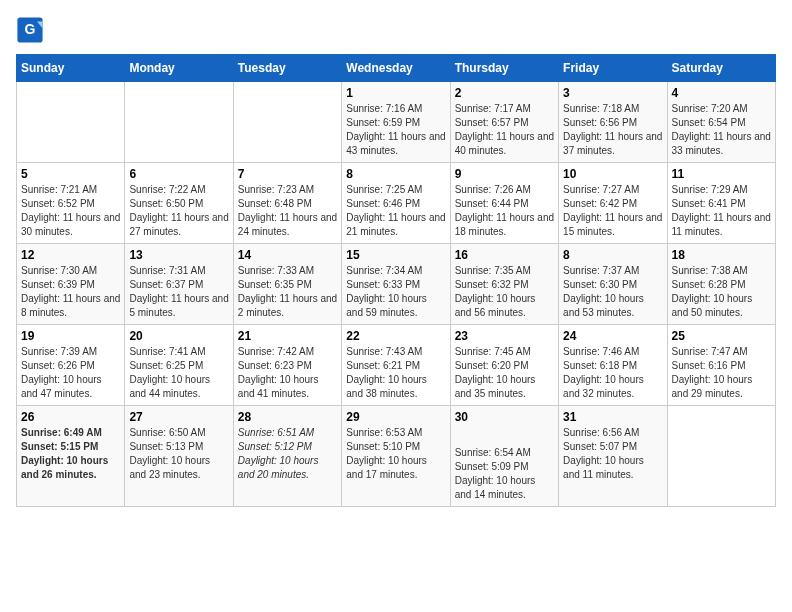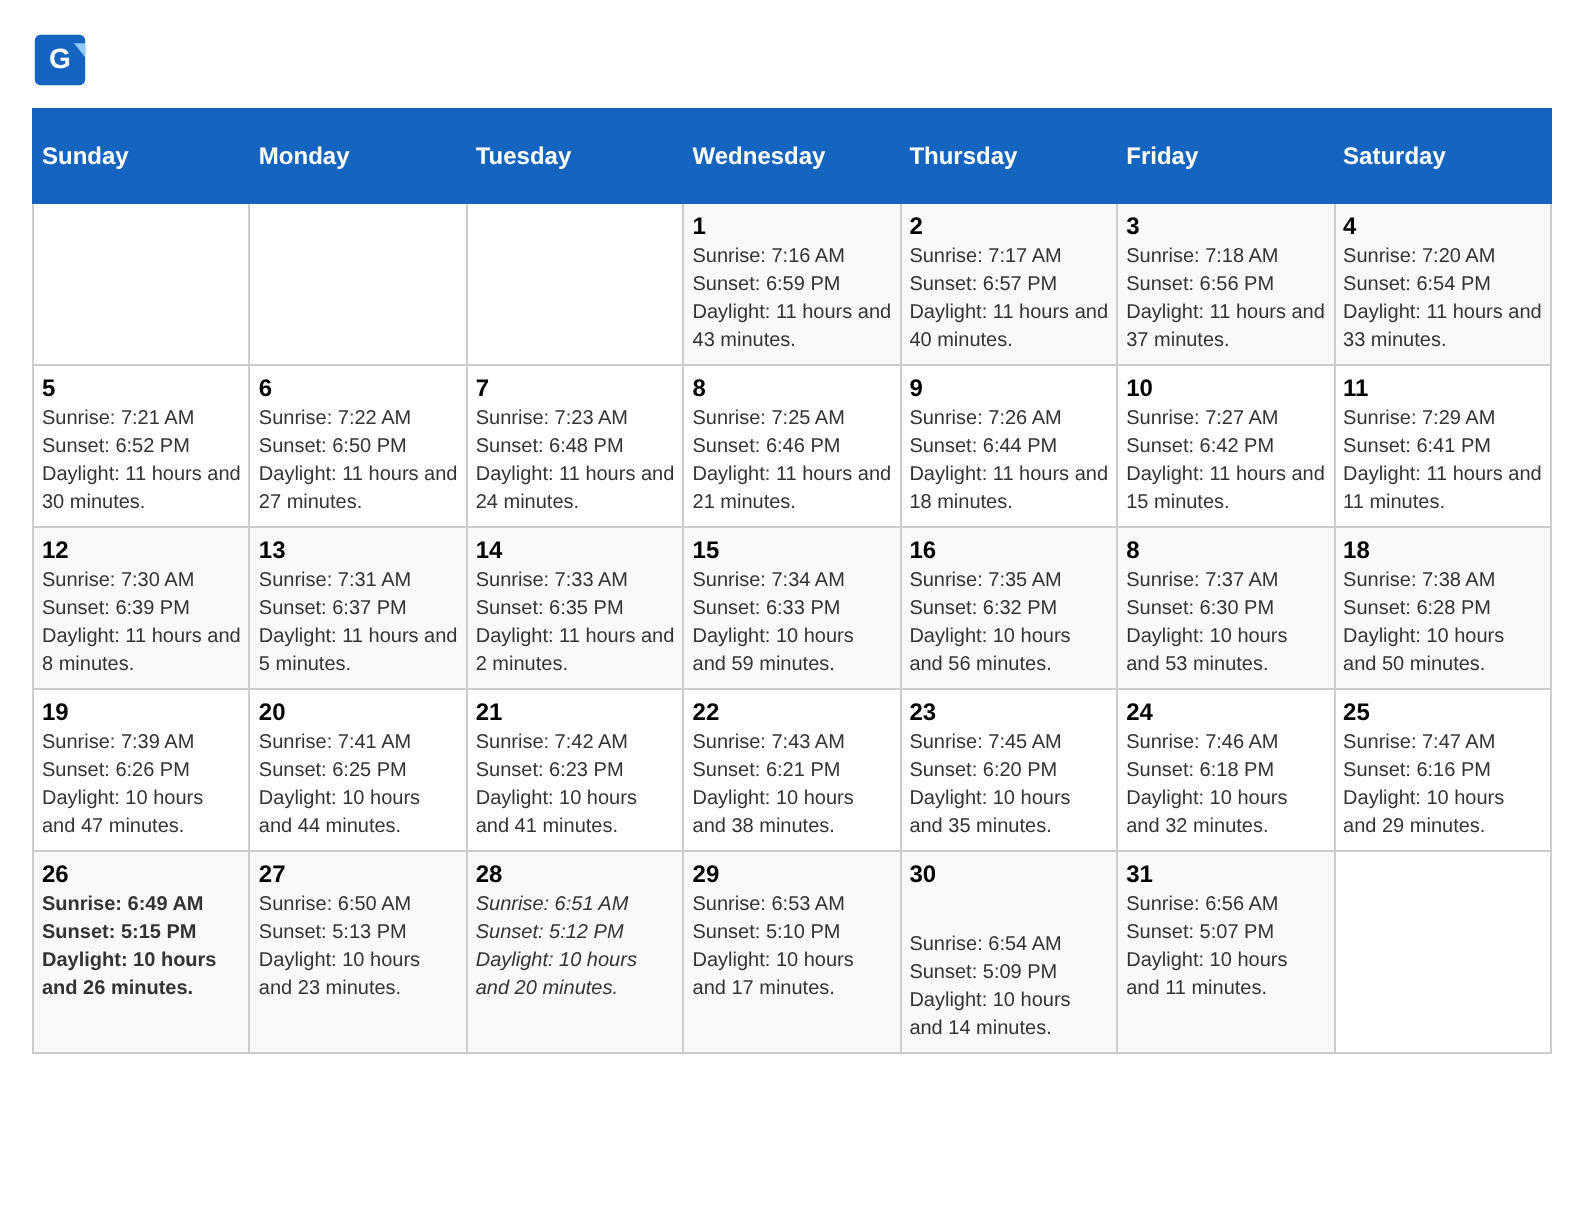--- a/index.html
+++ b/index.html
@@ -44,21 +44,21 @@
       color: #555;
     }
     table {
       width: 100%;
       border-collapse: collapse;
       font-size: 11px;
     }
     thead tr th {
       background-color: #1565c0;
       color: #fff;
-      padding: 16px 4px;
+      padding: 6px 4px;
       text-align: left;
       font-size: 12px;
       font-weight: bold;
       border: 1px solid #1565c0;
     }
     tbody tr td {
       border: 1px solid #ccc;
       vertical-align: top;
       padding: 4px;
       width: calc(100% / 7);

